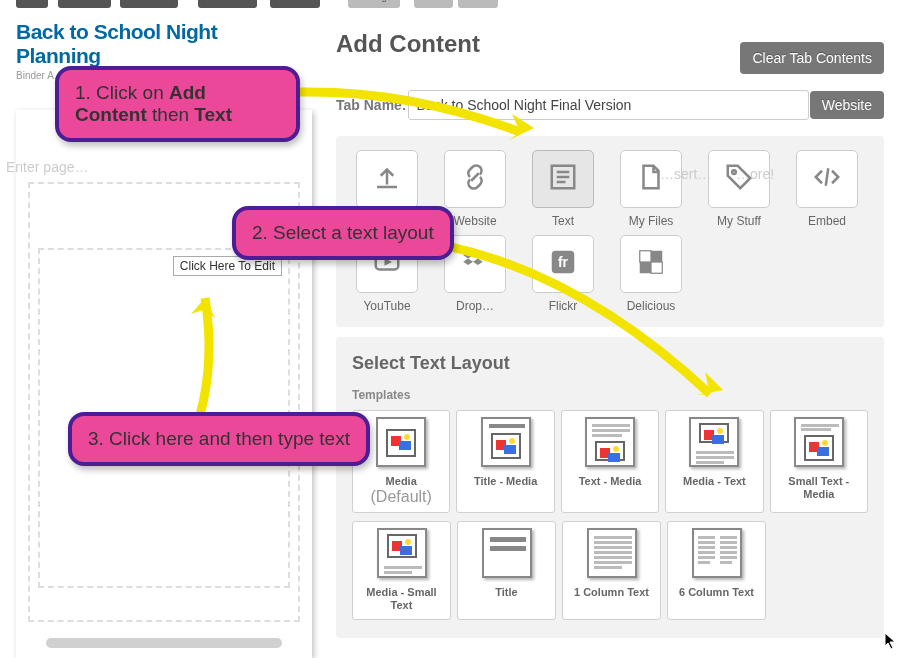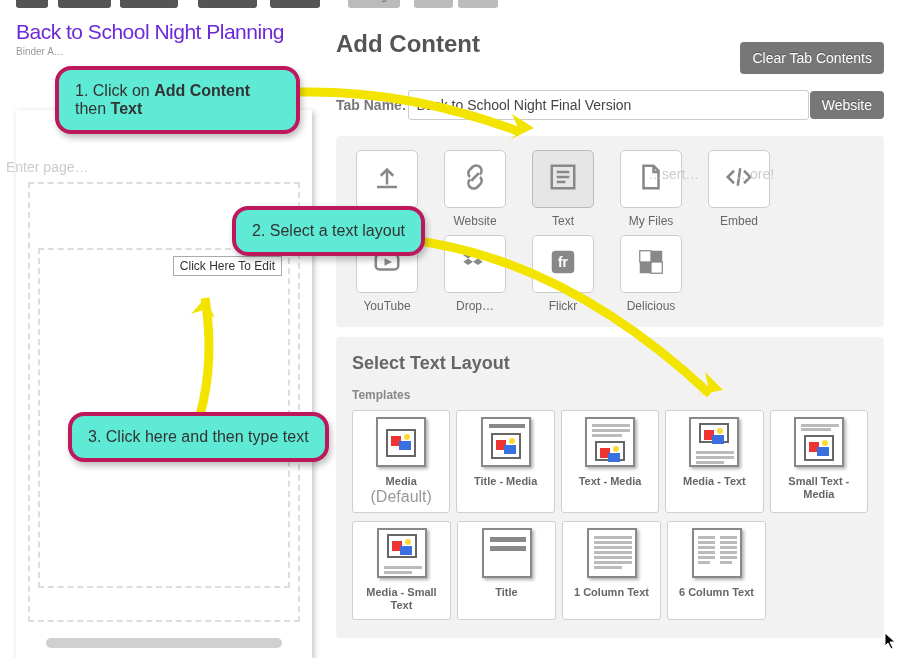--- a/index.html
+++ b/index.html
@@ -11,21 +11,21 @@
     position: absolute; top: -14px; height: 22px; background: #555; color: #eee;
     font-size: 10px; padding: 0 8px; border-radius: 3px; line-height: 22px;
   }
   .top-toolbar .light-btn {
     position: absolute; top: -14px; height: 22px; background: #bbb; color: #555;
     font-size: 10px; padding: 0 8px; border-radius: 3px; line-height: 22px;
   }
 
   
   .left-col { position: absolute; left: 16px; top: 20px; width: 290px; }
-  .page-title { color: #6d28d9; font-size: 21px; font-weight: normal; letter-spacing: -0.5px; }
+  .page-title { color: #0369a1; font-size: 21px; font-weight: bold; letter-spacing: -0.5px; }
   .page-subtitle { color: #999; font-size: 10px; margin-top: 2px; }
 
   .canvas-area {
     position: absolute; left: 16px; top: 110px; width: 296px; height: 548px;
     background: #fff; box-shadow: 2px 2px 6px rgba(0,0,0,0.25);
     padding: 12px;
   }
   .canvas-inner {
     border: 2px dashed #ddd; width: 100%; height: 440px; margin-top: 60px;
     padding: 8px; position: relative;
@@ -101,22 +101,22 @@
   .tmpl-tile {
     width: 50px; height: 50px; margin: 0 auto 8px auto; background: #fff;
     border: 2px solid #888; position: relative;
     box-shadow: 2px 2px 3px rgba(0,0,0,0.3);
   }
   .tmpl-label { font-size: 11px; color: #666; font-weight: bold; line-height: 1.2; }
   .tmpl-sublabel { font-size: 16px; color: #999; }
 
   
   .callout {
-    position: absolute; background: #5eead4; border: 4px solid #be185d;
-    border-radius: 16px; padding: 12px 16px; font-size: 16px; color: #333;
+    position: absolute; background: #ec4899; border: 4px solid #4c1d95;
+    border-radius: 16px; padding: 12px 16px; font-size: 19px; color: #333;
     box-shadow: 2px 4px 6px rgba(0,0,0,0.25); z-index: 20;
   }
   .callout b { font-weight: bold; }
   .callout-svg { position: absolute; z-index: 15; pointer-events: none; }
 
   .cursor-svg { position: absolute; right: 2px; bottom: 8px; width: 14px; height: 18px; z-index: 30; }
 
   
   .thumb-media {
     position: absolute; inset: 10px 8px 8px 8px; border: 2px solid #666;
@@ -171,21 +171,21 @@
     <button class="clear-btn">Clear Tab Contents</button>
   </div>
 
   <div class="tabname-row">
     <span class="tabname-label">Tab Name:</span>
     <input class="tabname-input" value="Back to School Night Final Version" style="">
     <button class="update-btn">Website</button>
   </div>
 
   <div class="content-types" style="position:relative">
-    <div class="ghost-text" style="left:312px; top:30px">…sert…</div>
+    <div class="ghost-text" style="left:324px; top:30px">…sert…</div>
     <div class="ghost-text" style="left:400px; top:30px">…ore!</div>
 
     <div class="type-row">
       <div class="type-item">
         <div class="type-tile">
             <span>
           <svg class="icon-svg" viewBox="0 0 24 24">
                 <path class="icon-stroke" d="M12 18V6M7 11l5-5 5 5M4 20h16"></path>
               </svg>
         </span>
@@ -215,20 +215,31 @@
       </div>
       <div class="type-item">
         <div class="type-tile">
             <span>
           <svg class="icon-svg" viewBox="0 0 24 24">
                 <path class="icon-stroke" d="M6 3h8l4 4v14H6z M14 3v5h4"></path>
               </svg>
         </span>
           </div>
         <div class="type-label">My Files</div>
+      </div>
+      <div class="type-item">
+        <div class="type-tile">
+            <span>
+          <svg class="icon-svg" viewBox="0 0 24 24">
+                <path class="icon-stroke" d="M3 11V3h8l10 10-8 8z"></path>
+                <circle class="icon-stroke" cx="8" cy="8" r="1.5"></circle>
+              </svg>
+        </span>
+          </div>
+        <div class="type-label">My Stuff</div>
       </div>
       <div class="type-item">
         <div class="type-tile">
             <span>
           <svg class="icon-svg" viewBox="0 0 24 24">
                 <path class="icon-stroke" d="M8 7l-5 5 5 5M16 7l5 5-5 5M13 5l-2 14"></path>
               </svg>
         </span>
           </div>
         <div class="type-label">Embed</div>

